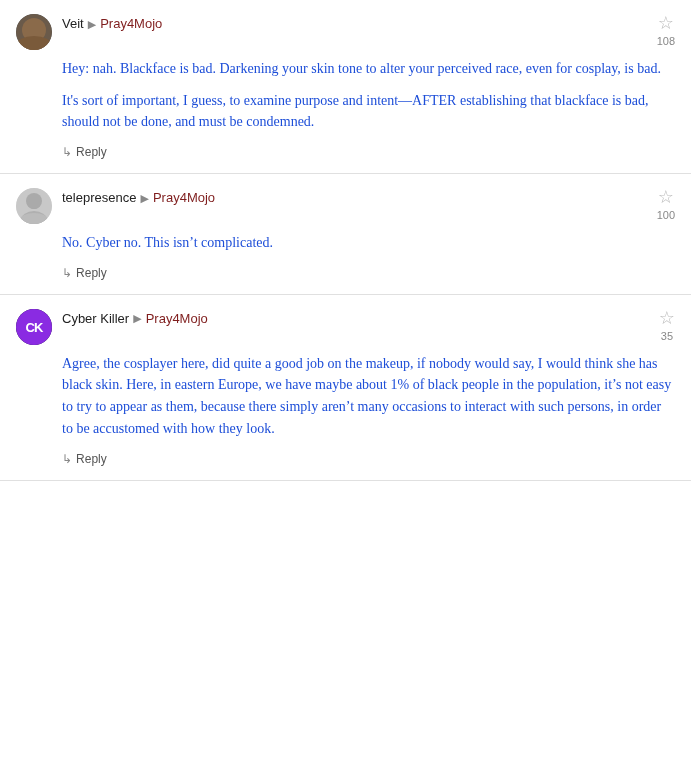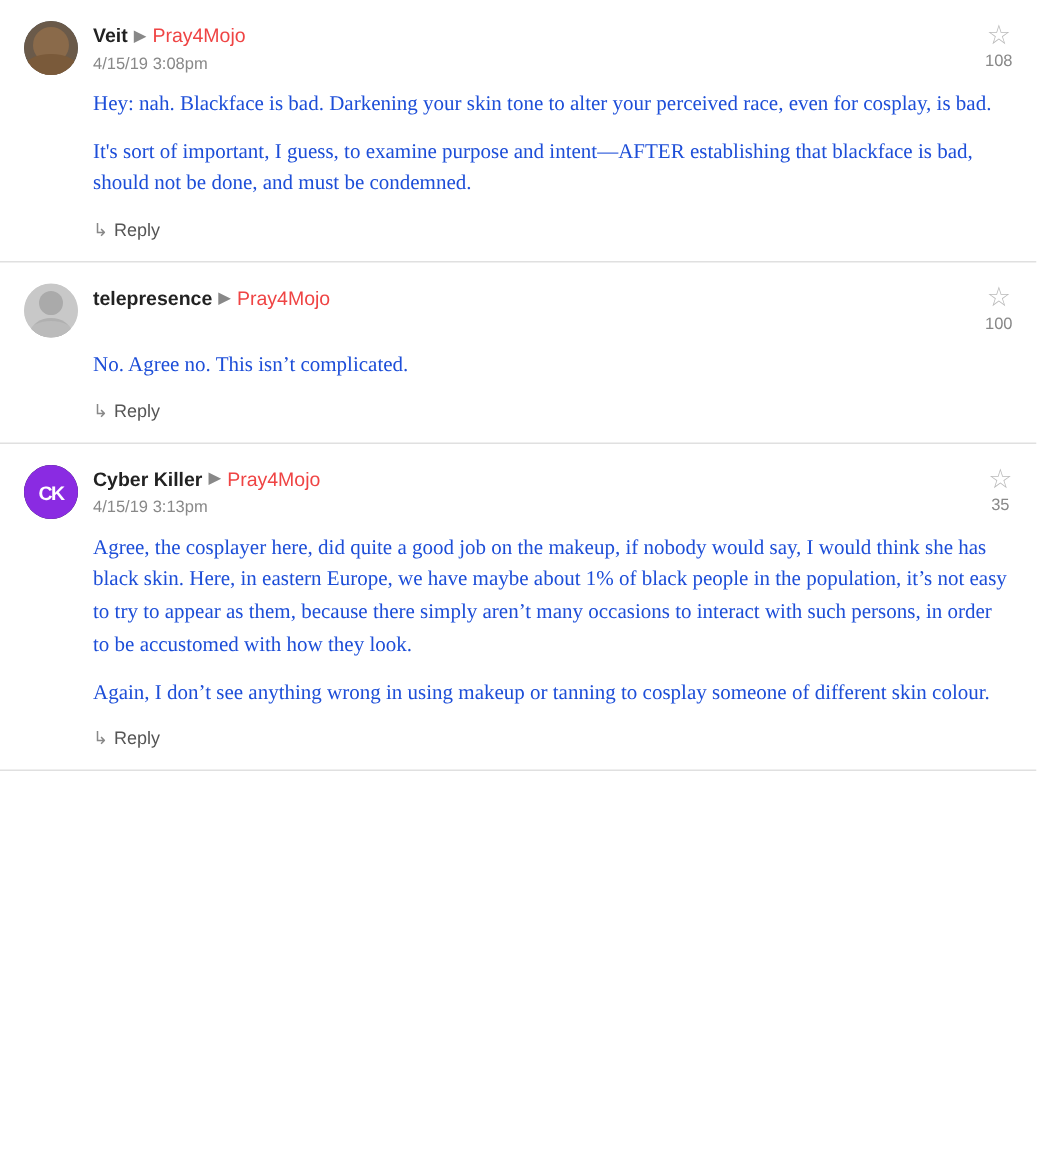--- a/index.html
+++ b/index.html
@@ -92,34 +92,34 @@
     .user-info {
       flex: 1;
     }
     .user-name-line {
       display: flex;
       align-items: center;
       gap: 4px;
       flex-wrap: wrap;
     }
     .username {
-      font-weight: bold;
+      font-weight: normal;
       font-family: Arial, sans-serif;
       font-size: 13px;
       color: #222;
     }
     .arrow-icon {
       font-size: 11px;
       color: #888;
       font-family: Arial, sans-serif;
     }
     .reply-to {
       font-family: Arial, sans-serif;
       font-size: 13px;
-      color: #ef4444;
+      color: #7f1d1d;
     }
     .timestamp {
       font-family: Arial, sans-serif;
       font-size: 11px;
       color: #888;
       margin-top: 1px;
     }
     .star-area {
       display: flex;
       flex-direction: column;
@@ -183,21 +183,20 @@
       <circle cx="18" cy="14" r="8" fill="#c8a882"></circle>
       <ellipse cx="18" cy="32" rx="14" ry="10" fill="#8a6a50"></ellipse>
     </svg>
         </div>
         <div class="user-info">
           <div class="user-name-line">
             <span class="username">Veit</span>
             <span class="arrow-icon">▶</span>
             <span class="reply-to">Pray4Mojo</span>
           </div>
-          <div class="timestamp">4/15/19 3:08pm</div>
         </div>
         <div class="star-area">
           <span class="star-icon">☆</span>
           <span class="star-count">108</span>
         </div>
       </div>
       <div class="comment-body">
         <div class="comment-text">
           <p>Hey: nah. Blackface is bad. Darkening your skin tone to alter your perceived race, even for cosplay, is bad.</p>
           <p>It's sort of important, I guess, to examine purpose and intent—AFTER establishing that blackface is bad, should not be done, and must be condemned.</p>
@@ -224,21 +223,21 @@
             <span class="reply-to">Pray4Mojo</span>
           </div>
         </div>
         <div class="star-area">
           <span class="star-icon">☆</span>
           <span class="star-count">100</span>
         </div>
       </div>
       <div class="comment-body">
         <div class="comment-text">
-          <p>No.  Agree no.  This isn’t complicated.</p>
+          <p>No.  Cyber no.  This isn’t complicated.</p>
         </div>
         <div class="reply-link">
           <span class="reply-arrow">↳</span>
           <span>Reply</span>
         </div>
       </div>
     </div>
     <div class="comment">
       <div class="comment-header">
         <div class="avatar-circle cyber-avatar">
@@ -246,31 +245,29 @@
       <circle cx="18" cy="18" r="18" fill="#8a2be2"></circle>
       <text x="18" y="23" text-anchor="middle" fill="white" font-size="13" font-family="Arial" font-weight="bold">CK</text>
     </svg>
         </div>
         <div class="user-info">
           <div class="user-name-line">
             <span class="username">Cyber Killer</span>
             <span class="arrow-icon">▶</span>
             <span class="reply-to">Pray4Mojo</span>
           </div>
-          <div class="timestamp">4/15/19 3:13pm</div>
         </div>
         <div class="star-area">
           <span class="star-icon">☆</span>
           <span class="star-count">35</span>
         </div>
       </div>
       <div class="comment-body">
         <div class="comment-text">
           <p>Agree, the cosplayer here, did quite a good job on the makeup, if nobody would say, I would think she has black skin. Here, in eastern Europe, we have maybe about 1% of black people in the population, it’s not easy to try to appear as them, because there simply aren’t many occasions to interact with such persons, in order to be accustomed with how they look.</p>
-          <p>Again, I don’t see anything wrong in using makeup or tanning to cosplay someone of different skin colour.</p>
         </div>
         <div class="reply-link">
           <span class="reply-arrow">↳</span>
           <span>Reply</span>
         </div>
       </div>
     </div>
   </div>
 
 </body></html>

